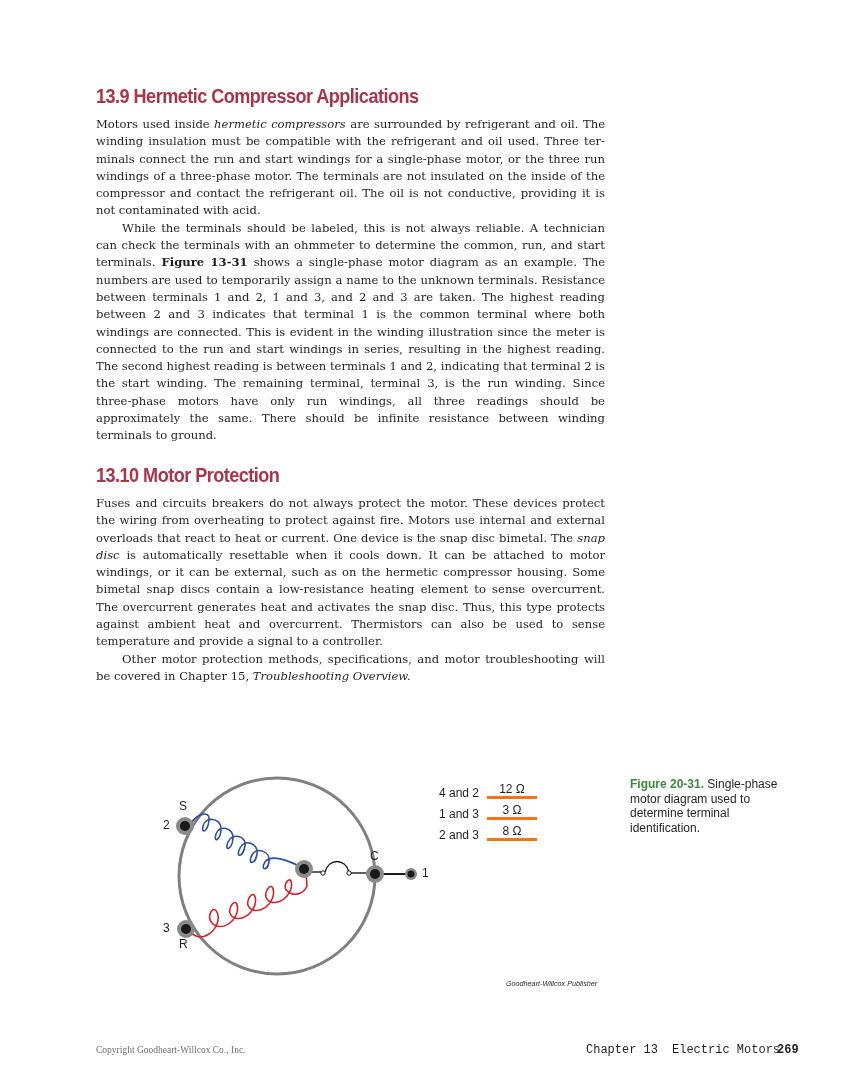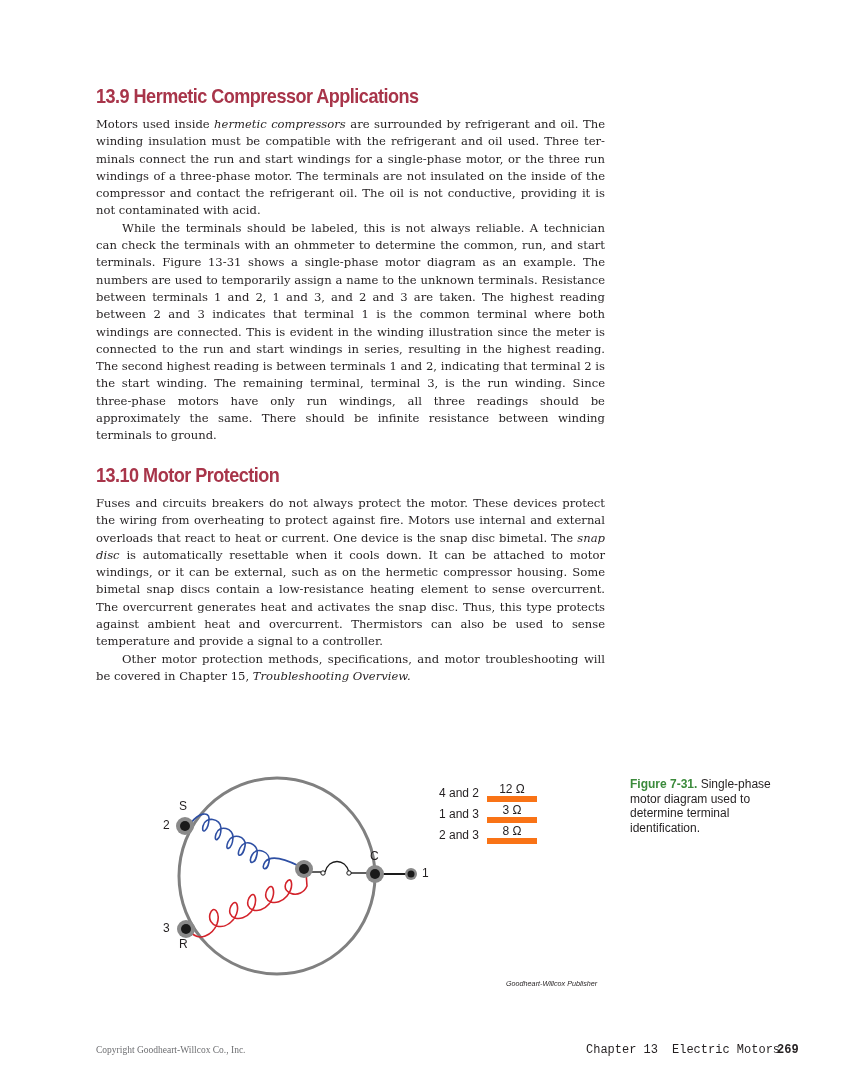--- a/index.html
+++ b/index.html
@@ -16,32 +16,32 @@
     .body-text {
       position: absolute; left: 87px; width: 509px;
       font-family: "DejaVu Serif", serif;
       font-size: 11.6px; line-height: 17.3px; color: #231f20;
       text-align: justify; margin: 0;
       hyphens: manual;
     }
     .body-text p { margin: 0; text-align: justify; }
     .body-text p.indent { text-indent: 26px; }
     .term { font-weight: normal; font-style: italic; }
-    .figref { font-weight: normal; }
+    .figref { font-weight: bold; }
     .ital { font-style: italic; }
     .diagram { position: absolute; left: 0; top: 760px; width: 849px; height: 230px; }
     .sans-label {
       position: absolute; font-family: "Liberation Sans", sans-serif;
       font-size: 12px; color: #231f20; white-space: nowrap;
     }
     .reading-row { position: absolute; left: 430px; font-family: "Liberation Sans", sans-serif; font-size: 12px; color: #231f20; white-space: nowrap; }
     .reading-row .pair { display: inline-block; width: 48px; }
     .reading-row .value {
       display: inline-block; width: 50px; text-align: center;
-      border-bottom: 6px solid #f97316; line-height: 13px; position: relative; top: -4px;
+      border-bottom: 3px solid #f97316; line-height: 13px; position: relative; top: -4px;
     }
     .caption {
       position: absolute; left: 621px; top: 777px; width: 170px;
       font-family: "Liberation Sans", sans-serif; font-size: 12px; line-height: 14.5px; color: #231f20;
     }
     .caption .fig-label { color: #3b8a3b; font-weight: bold; }
     .credit {
       position: absolute; left: 497px; top: 979px;
       font-family: "Liberation Sans", sans-serif; font-style: italic;
       font-size: 8px; color: #231f20; transform: scaleX(0.9); transform-origin: left top;
@@ -149,21 +149,21 @@
     <span class="pair">4 and 2</span><span class="value">12 Ω</span>
   </div>
   <div class="reading-row" style="top: 807px;">
     <span class="pair">1 and 3</span><span class="value">3 Ω</span>
   </div>
   <div class="reading-row" style="top: 828px;">
     <span class="pair">2 and 3</span><span class="value">8 Ω</span>
   </div>
 
   <div class="caption">
-    <span class="fig-label">Figure 7-31.</span><span> Single-phase motor diagram used to determine terminal identification.</span>
+    <span class="fig-label">Figure 20-31.</span><span> Single-phase motor diagram used to determine terminal identification.</span>
   </div>
 
   <div class="credit">Goodheart-Willcox Publisher</div>
 
   <div class="footer-left">Copyright Goodheart-Willcox Co., Inc.</div>
   <div class="footer-right">
     <span>Chapter 13</span><span class="chapter-title">Electric Motors</span><span class="page-number">269</span>
   </div>
 
 </div>

